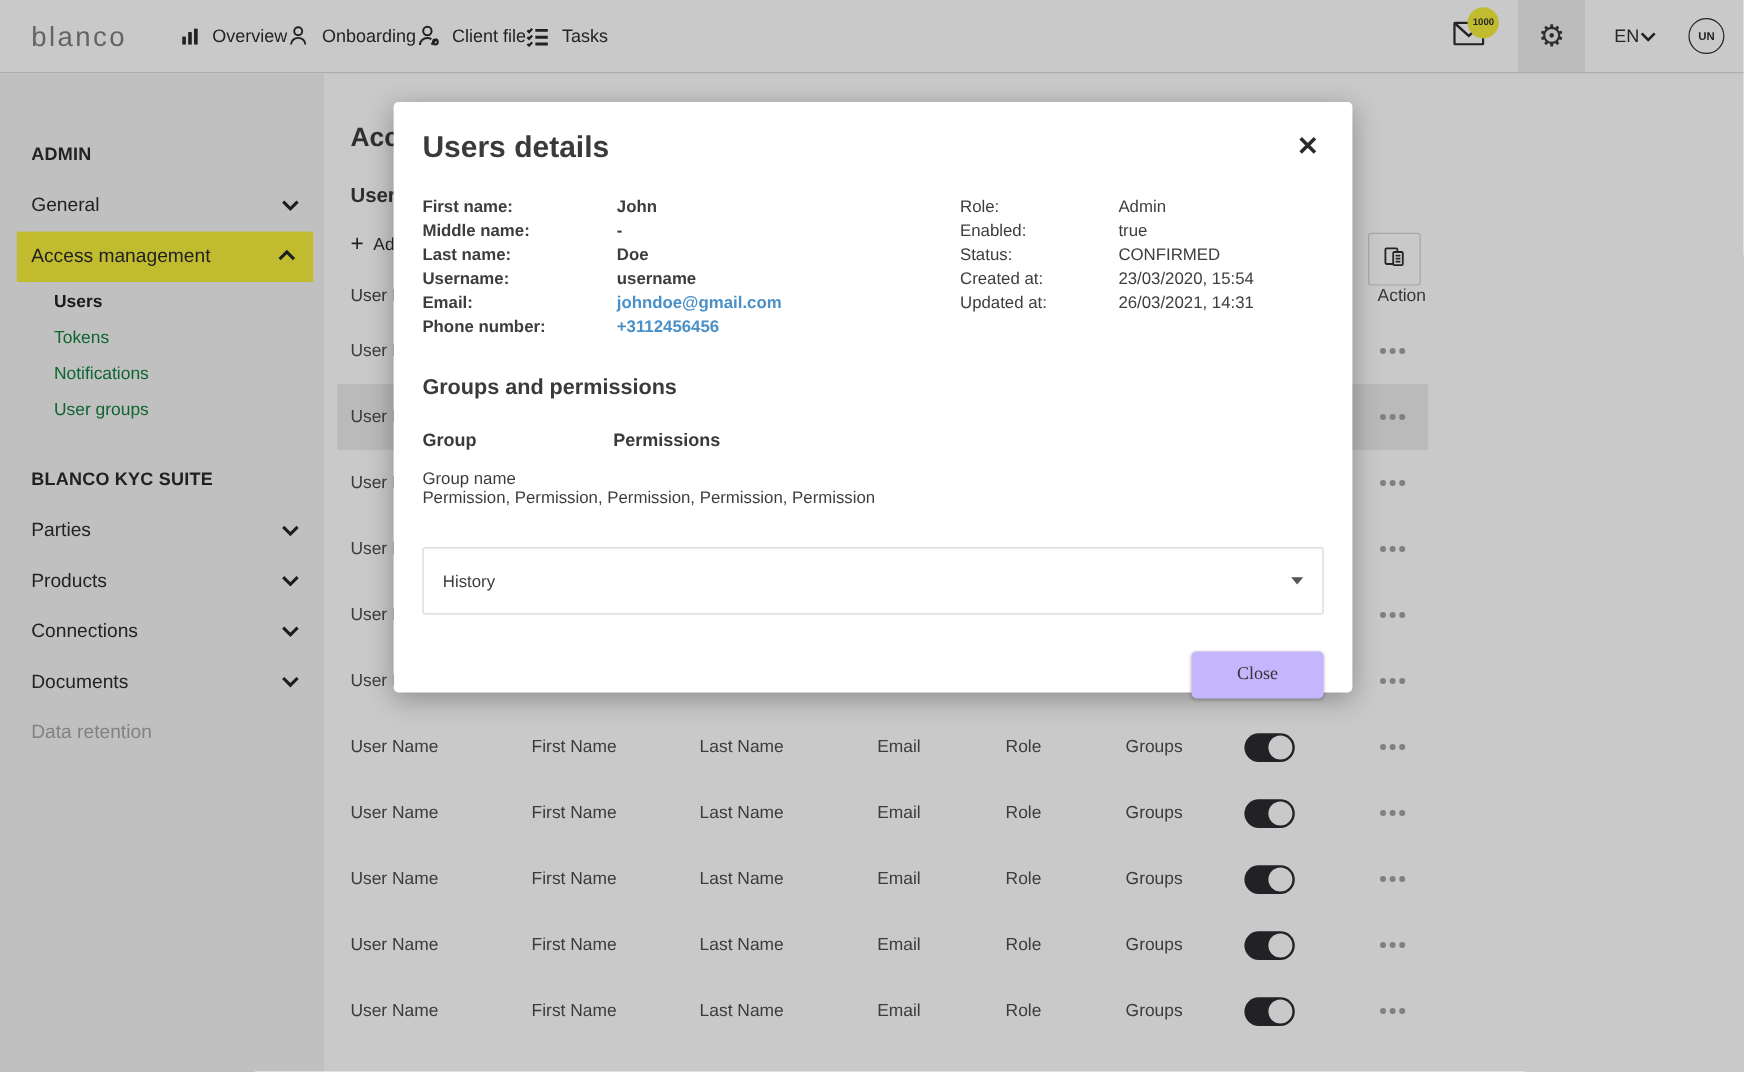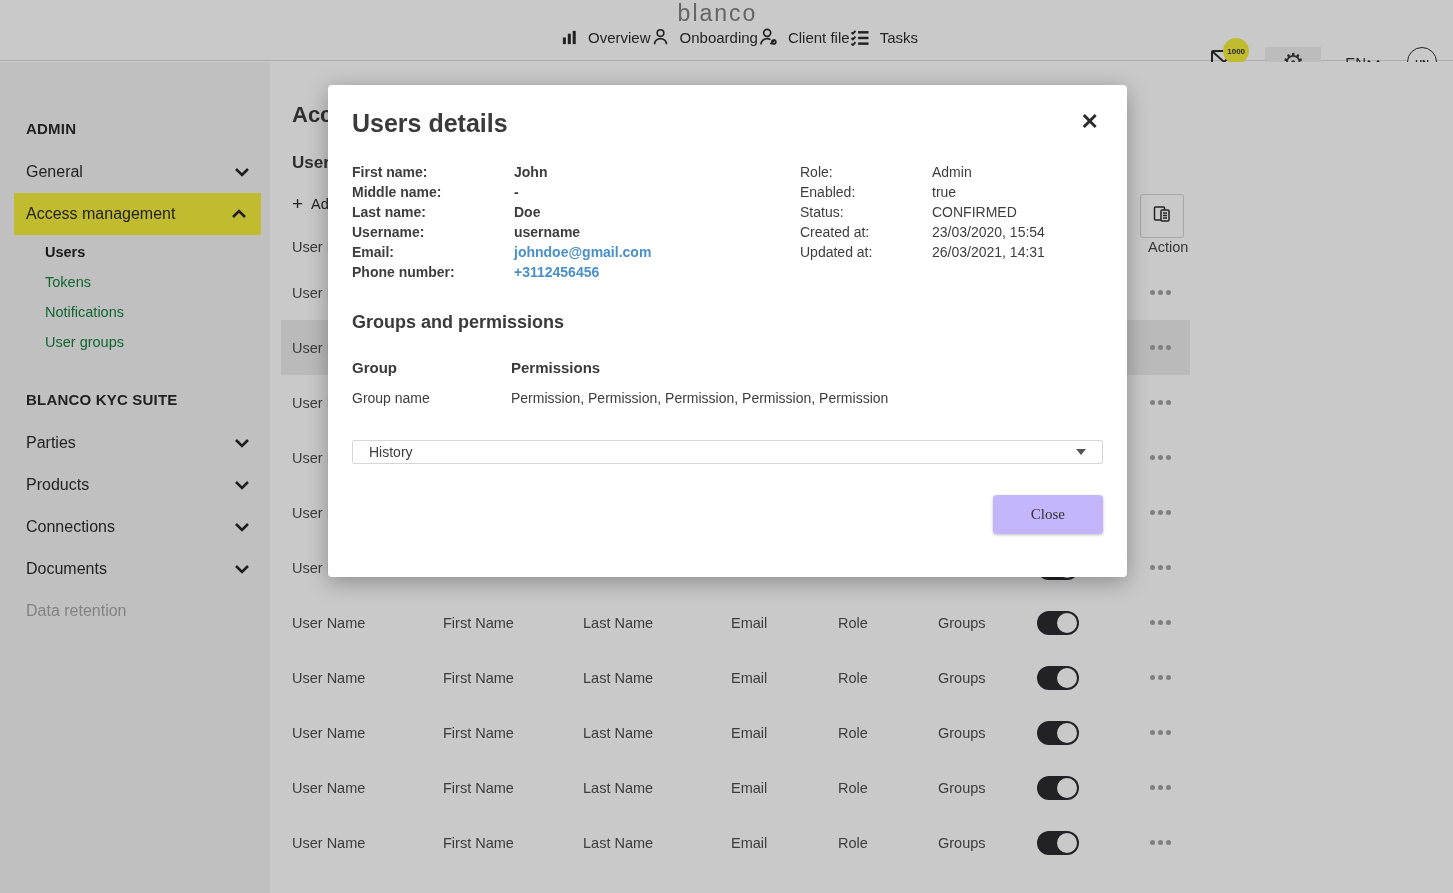--- a/index.html
+++ b/index.html
@@ -1,21 +1,21 @@
 <!DOCTYPE html>
 <html><head>
 <meta charset="utf-8">
 <style>
   * { margin:0; padding:0; box-sizing:border-box; }
   html,body { width:1453px; height:893px; overflow:hidden; }
   body { font-family:"Liberation Sans", sans-serif; background:#ffffff; position:relative; color:#2f2f2f; }
 
   
   .navbar { position:absolute; top:0; left:0; width:1453px; height:61px; background:#ffffff;
-            border-bottom:1px solid #dcdcdc; display:flex; align-items:center; padding-left:26px; z-index:1;flex-direction:column; }
+            border-bottom:1px solid #dcdcdc; display:flex; align-items:center; padding-left:26px; z-index:1; }
   .logo { font-size:23px; font-weight:400; color:#7f7f7f; letter-spacing:2px; margin-right:44px; cursor:pointer; }
   .nav-items { display:flex; align-items:center; }
   .nav-item { display:flex; align-items:center; gap:10px; font-size:15px; font-weight:500; color:#2e2e2e; cursor:pointer; }
   .nav-item .icon { display:flex; align-items:center; }
   .nav-right { margin-left:auto; display:flex; align-items:center; height:100%; }
   .mail-wrap { position:relative; margin-right:28px; cursor:pointer; display:flex; align-items:center; }
   .mail-badge { position:absolute; top:-12px; left:12px; min-width:26px; height:26px; border-radius:50%;
                 display:flex; align-items:center; justify-content:center; font-size:8px; font-weight:700; color:#333; }
   .gear-section { height:100%; width:56px; display:flex; align-items:center; justify-content:center;
                   background:#efefef; font-size:25px; color:#3a3a3a; cursor:pointer; }
@@ -64,22 +64,22 @@
   .details { display:flex; margin-top:24px; }
   .details-col-left { width:448px;font-weight:bold; }
   .details-col-right { flex:1; }
   .field-row { display:flex; height:20px; align-items:center; font-size:14px; color:#3d3d3d; }
   .field-label-l { width:162px; }
   .field-label-r { width:132px; }
   .field-value.link { cursor:pointer; }
   .groups-heading { font-size:18px; font-weight:600; color:#3a3a3a; margin-top:30px; }
   .group-head { display:flex; margin-top:26px; font-size:15px; font-weight:600; color:#3a3a3a; }
   .group-head .gcol1, .group-row .gcol1 { width:159px; }
-  .group-row { display:flex; margin-top:14px; font-size:14px; color:#3d3d3d; }
-  .history-box { margin-top:34px; height:24px; border:1px solid #d6d6d6; border-radius:2px; display:flex;
+  .group-row { display:flex; margin-top:14px; font-size:14px; color:#3d3d3d;flex-direction:column; }
+  .history-box { margin-top:34px; height:56px; border:1px solid #d6d6d6; border-radius:2px; display:flex;
                  align-items:center; justify-content:space-between; padding:0 16px; font-size:14px; color:#3c3c3c; cursor:pointer; }
   .history-caret { width:0; height:0; border-left:5px solid transparent; border-right:5px solid transparent; border-top:6px solid #555; }
   .modal-footer { display:flex; justify-content:flex-end; margin-top:31px; }
   .close-btn { border:none; border-radius:4px; padding:11px 38px; font-size:15px; font-weight:500; color:#333;
                font-family:"Liberation Sans", sans-serif; cursor:pointer; box-shadow:0 1px 3px rgba(0,0,0,0.25); }
 </style>
 </head>
 <body>
 
 <div class="app">

